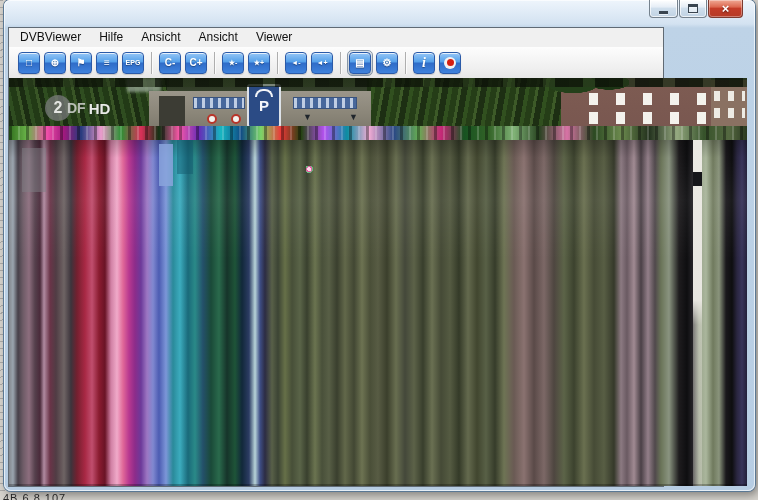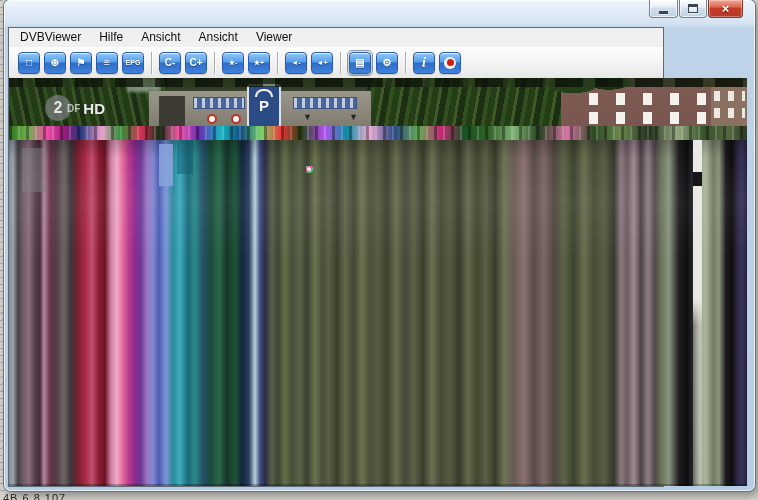--- a/index.html
+++ b/index.html
@@ -106,21 +106,21 @@
   .tree-overhang { position:absolute; left:540px; top:0; width:80px; height:22px;
     background:radial-gradient(ellipse 40px 14px at 30% 30%,#24401a 60%,transparent 62%),
                radial-gradient(ellipse 34px 12px at 75% 20%,#1c3414 60%,transparent 62%); }
   .canopy { position:absolute; left:0; top:0; width:738px; height:9px;
     background:repeating-linear-gradient(92deg,rgba(16,24,10,.85) 0 14px,rgba(40,56,28,.55) 14px 26px,rgba(12,18,8,.8) 26px 40px); }
 
   
   .zdf-logo { position:absolute; left:36px; top:17px; display:flex; align-items:center; opacity:.92; }
   .zdf-circle { width:26px; height:26px; border-radius:50%; background:rgba(125,125,128,.78);
     color:#f4f4f4; font-weight:bold; font-size:16px; display:flex; align-items:center; justify-content:center; }
-  .zdf-df { color:rgba(235,235,235,.8); font-weight:bold; font-size:10px; letter-spacing:0; margin-left:-4px; }
+  .zdf-df { color:rgba(235,235,235,.8); font-weight:bold; font-size:14px; letter-spacing:0; margin-left:-4px; }
   .zdf-hd { color:#fafafa; font-weight:bold; font-size:15px; margin-left:3px; text-shadow:0 0 2px rgba(40,40,40,.6); }
 
   
   .glitch-band { position:absolute; left:0; top:48px; width:738px; height:14px; filter:saturate(1.25) blur(.4px);
     background:linear-gradient(90deg,#3a6a2a 0,#74b05a 18px,#d857a0 38px,#8c2070 55px,#2a3a70 72px,#e0a0c8 92px,
       #3a8a40 112px,#c03858 132px,#183018 150px,#e060a0 170px,#6030a0 190px,#30b0b8 212px,#1a4a78 232px,
       #88d078 252px,#d04040 272px,#284018 292px,#a858d8 315px,#208898 338px,#e8b0d0 360px,#304878 385px,
       #70a860 410px,#b03070 432px,#205028 455px,#3a6030 480px,#88b080 505px,#2a4024 530px,#c878a0 558px,
       #304828 585px,#708858 612px,#243020 640px,#98a888 668px,#3a5030 695px,#586848 720px,#2c3824 738px);
     background-image-rendering:pixelated; }

